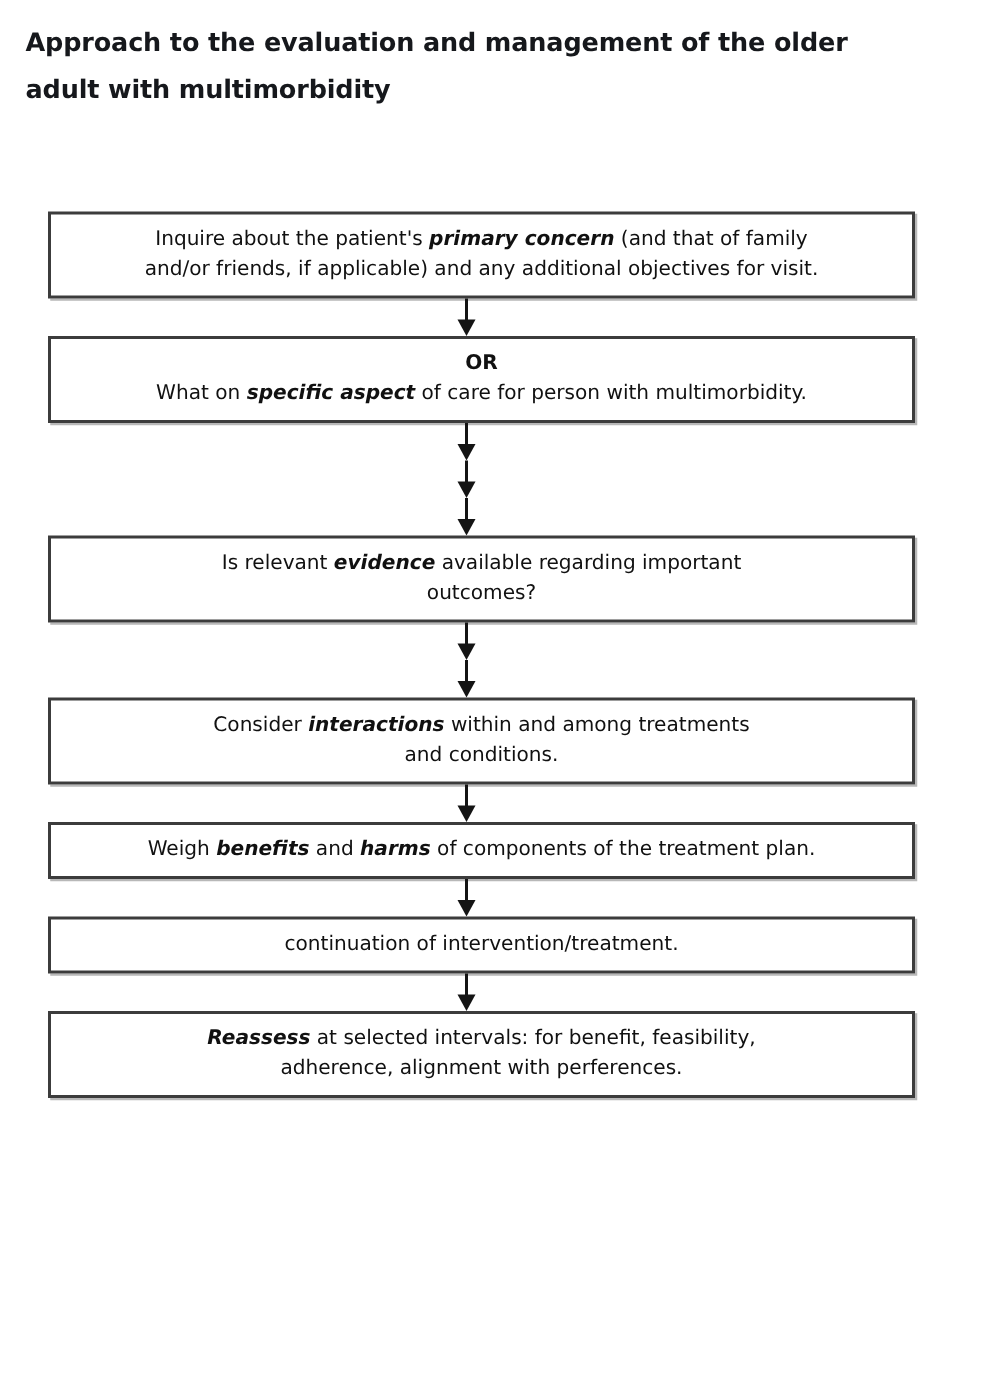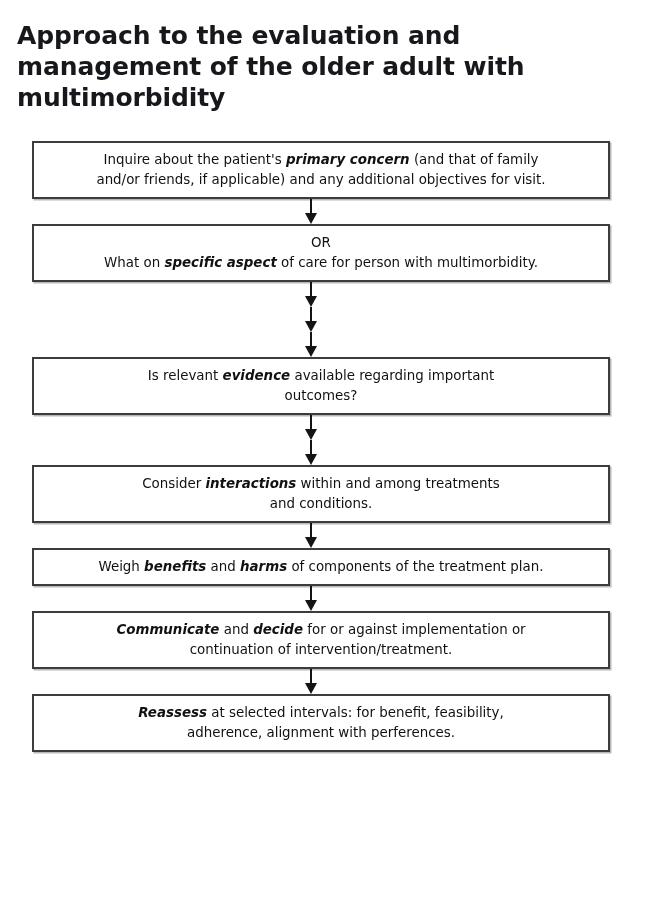--- a/index.html
+++ b/index.html
@@ -17,21 +17,21 @@
     color: #111111;
     -webkit-font-smoothing: antialiased;
   }
 
   
   #page-title {
     position: absolute;
     left: 17px;
     top: 3px;
     width: 600px;
-    font-size: 25px;
+    font-size: 17px;
     font-weight: bold;
     line-height: 31px;
     letter-spacing: -0.1px;
     color: #16181c;
   }
 
   
   #flowchart {
     position: absolute;
     left: 32px;
@@ -62,21 +62,21 @@
   .node-text .l {
     display: block;
   }
 
   
   .bi { font-weight: bold; font-style: italic; }
 
   
   .line-bi { font-weight: bold; font-style: italic; }
   .line-it { font-style: italic; }
-  .line-bu { font-weight: normal; }
+  .line-bu { font-weight: bold; }
 
   
   .connector {
     width: 578px;
     height: 25px;
     position: relative;
   }
   .connector .shaft {
     position: absolute;
     left: 50%;
@@ -177,21 +177,20 @@
     </span>
   </div>
 
   <div class="connector">
     <span class="shaft"></span>
     <span class="head"></span>
   </div>
 
   <div class="node">
     <span class="node-text">
-      <span class="l"><span class="bi">Communicate</span><span> and </span><span class="bi">decide</span><span> for or against implementation or</span></span>
       <span class="l">continuation of intervention/treatment.</span>
     </span>
   </div>
 
   <div class="connector">
     <span class="shaft"></span>
     <span class="head"></span>
   </div>
 
   <div class="node">

